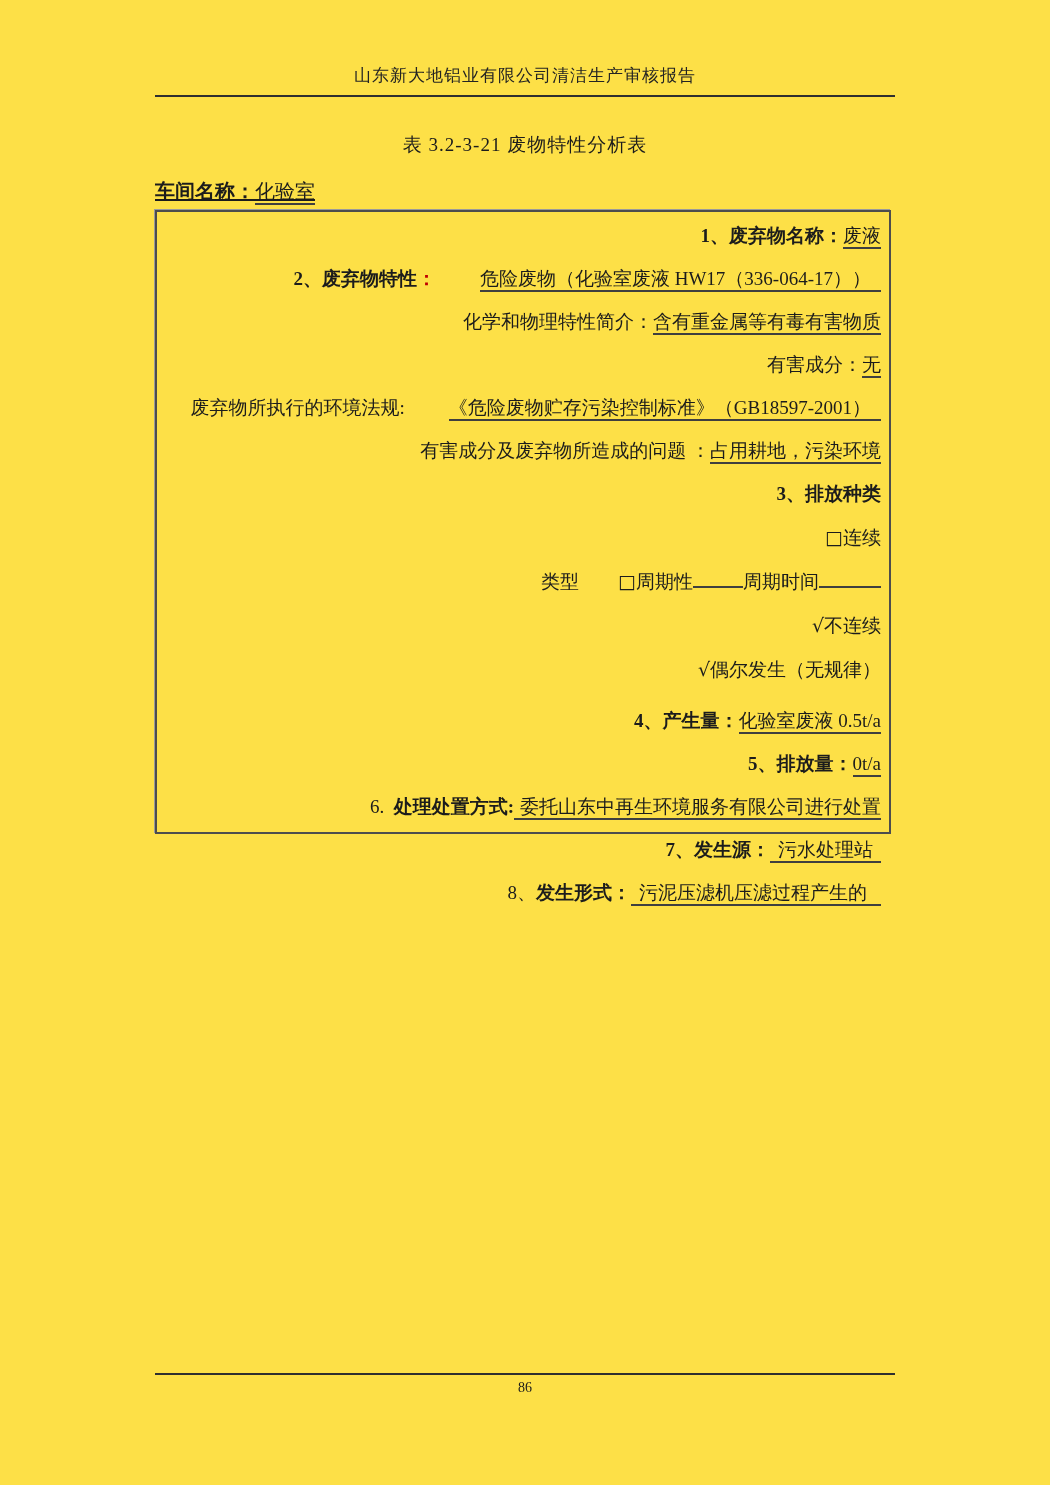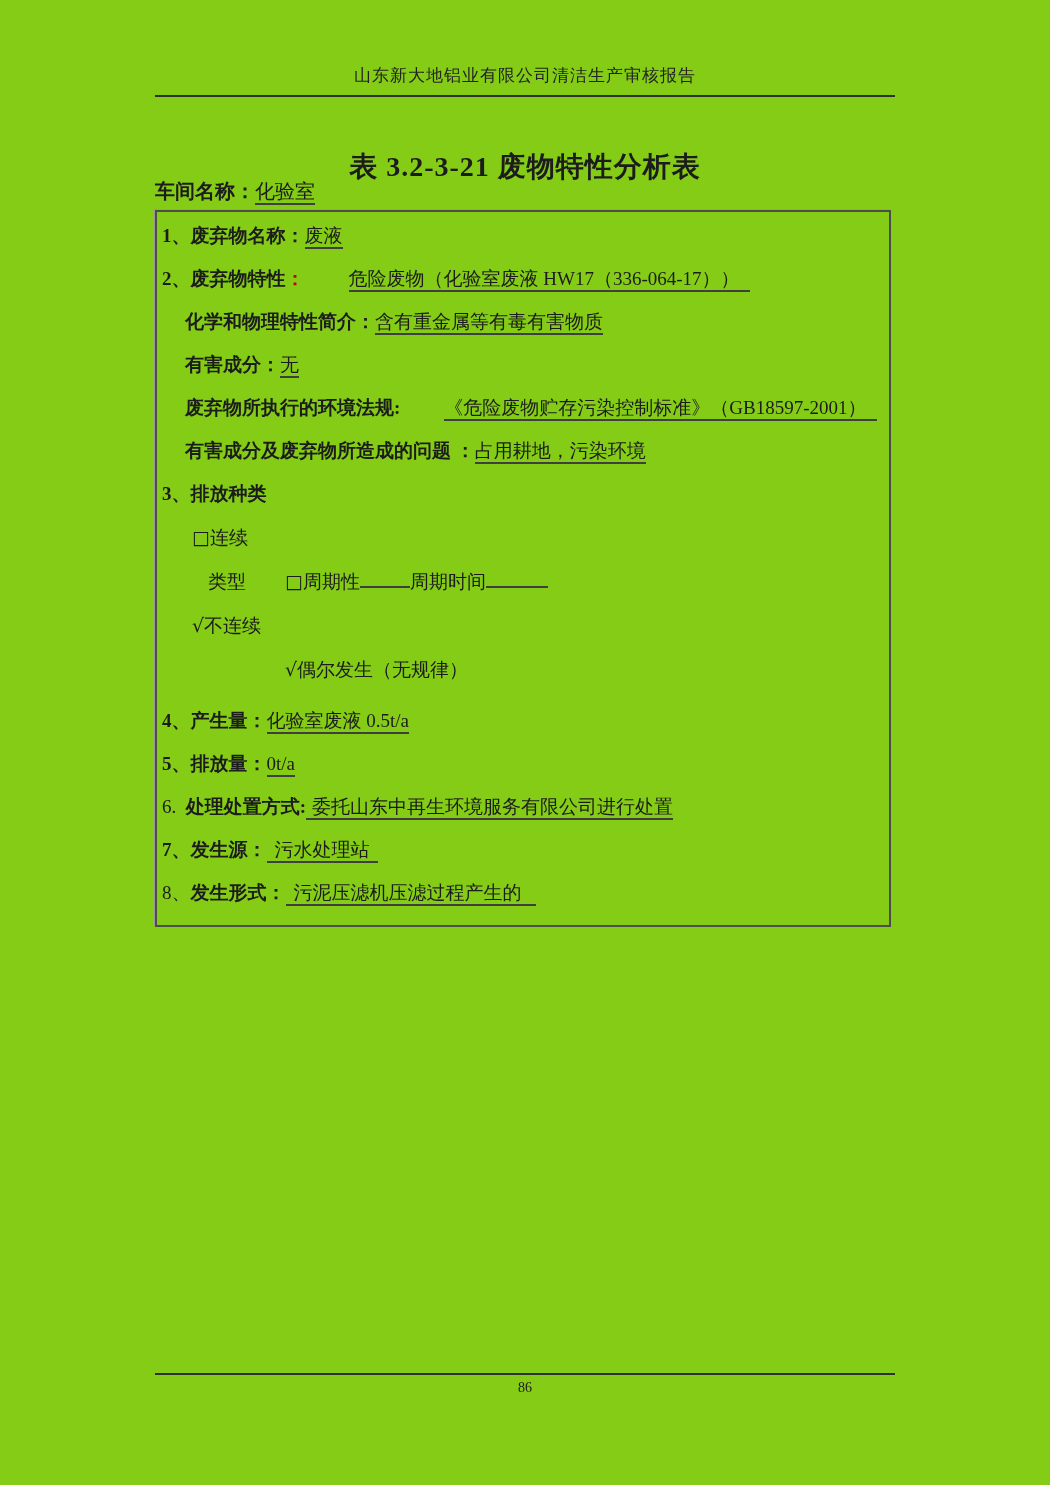--- a/index.html
+++ b/index.html
@@ -8,21 +8,21 @@
     --rule: #2f2f2f;
     --underline: #3f3f3f;
     --border: #4d4d4d;
   }
   * { box-sizing: border-box; }
   html, body { margin: 0; padding: 0; background: #ffffff; }
   .page {
     position: relative;
     width: 1050px;
     height: 1485px;
-    background: #84cc16;
+    background: #fde047;
     font-family: "Liberation Serif", "DejaVu Serif", serif;
     color: var(--ink);
     overflow: hidden;
   }
   
   .header-text {
     position: absolute;
     top: 64px; left: 155px; width: 740px;
     text-align: center;
     font-size: 17px;
@@ -30,50 +30,52 @@
     color: #232323;
   }
   .header-rule {
     position: absolute;
     top: 95px; left: 155px; width: 740px;
     border-top: 2px solid var(--rule);
   }
   
   .doc-title {
     position: absolute;
-    top: 148px; left: 155px; width: 740px;
+    top: 132px; left: 155px; width: 740px;
     text-align: center;
-    font-size: 28px;
-    font-weight: bold;
+    font-size: 19px;
+    font-weight: normal;
     letter-spacing: 1px;
   }
   .workshop-line {
     position: absolute;
     top: 178px; left: 155px; width: 740px;
     font-size: 20px;
+    text-decoration: underline;
   }
   .workshop-line .lbl { font-weight: bold; }
   
   .table-box {
     position: absolute;
     top: 210px; left: 155px;
-    width: 736px; height: 717px;
+    width: 736px; height: 624px;
     border: 2px solid var(--border);
     box-shadow: -1px -1px 0 #9a9a9a;
     padding: 10px 8px 0 5px;
     font-size: 19px;
+    text-align: right;
   }
   .row {
     line-height: 28px;
     margin-bottom: 15px;
     white-space: nowrap;
   }
   .row .num-plain { font-weight: normal; }
   .row .lbl { font-weight: bold; }
-  .row .lbl-plain { font-weight: bold; }
+  .row .lbl-plain { font-weight: normal; }
   .indent-sub   { padding-left: 23px; }
   .indent-check { padding-left: 30px; }
   .indent-type  { padding-left: 46px; }
   .indent-occ   { padding-left: 123px; }
   .type-gap     { display: inline-block; width: 39px; }
   .mt-sm { margin-top: 6px; }
   .mt-lg { margin-top: 23px; }
   .u {
     border-bottom: 2px solid var(--underline);
     padding-bottom: 1px;

